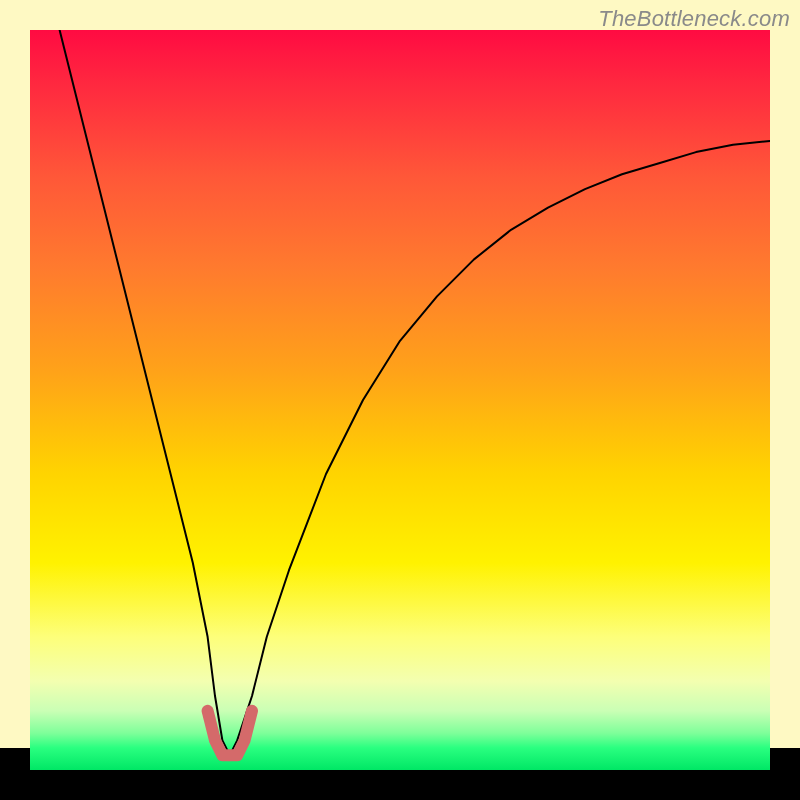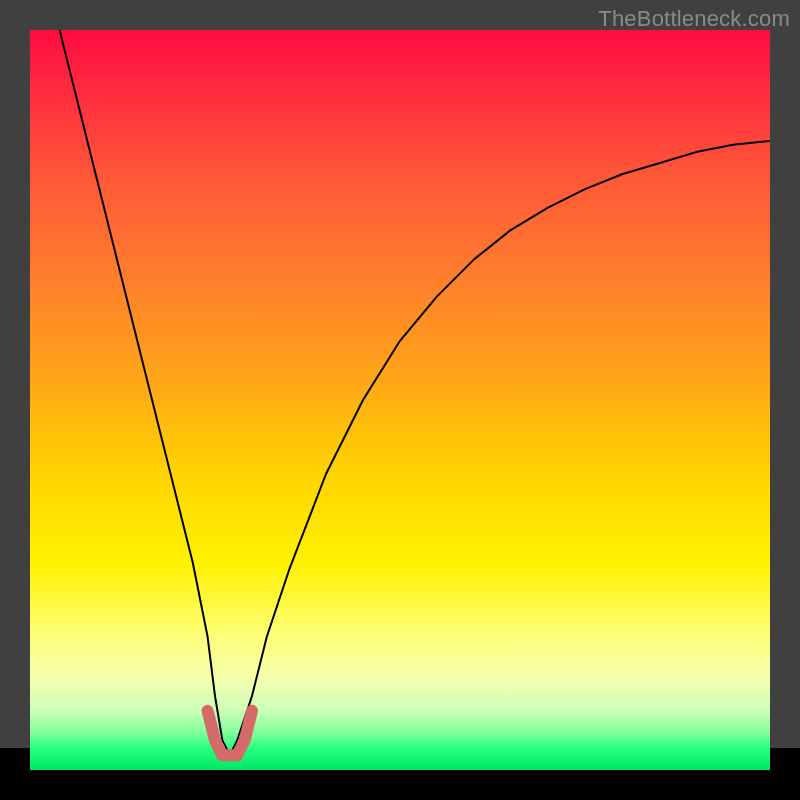--- a/index.html
+++ b/index.html
@@ -10,21 +10,22 @@
     background: #000;
     overflow: hidden;
     font-family: Arial, Helvetica, sans-serif;
   }
   .frame {
     position: absolute;
     left: 0;
     top: 0;
     width: 800px;
     height: 748px;
-    background: #404040;
+    background: #fef9c3;
+    font-style: italic;
   }
   .plot {
     position: absolute;
     left: 30px;
     top: 30px;
     width: 740px;
     height: 740px;
     
     background: linear-gradient(
       to bottom,

